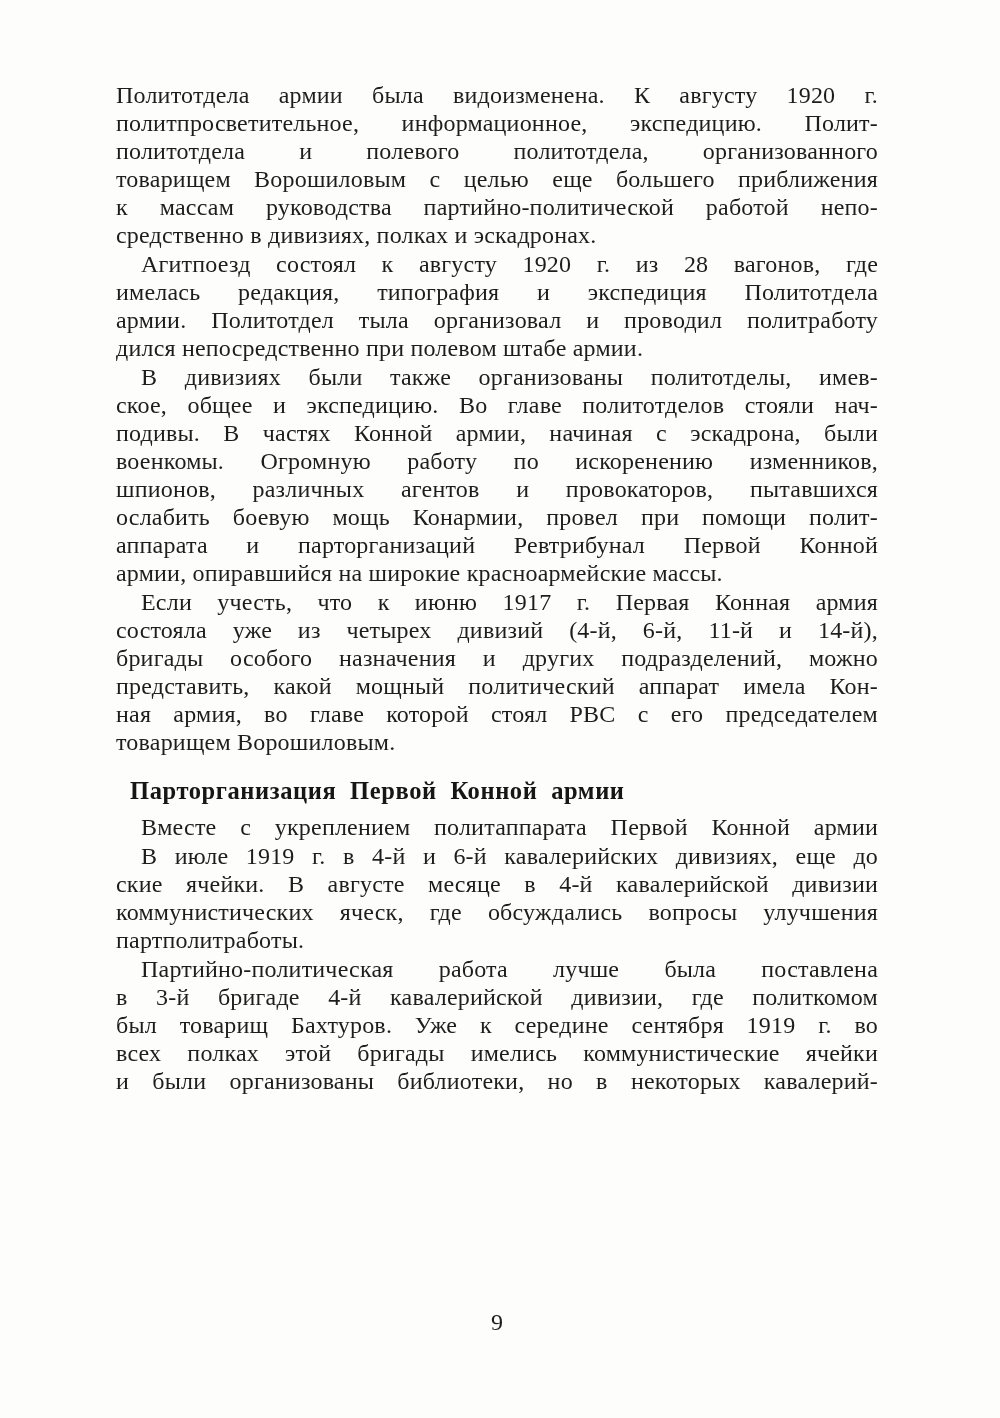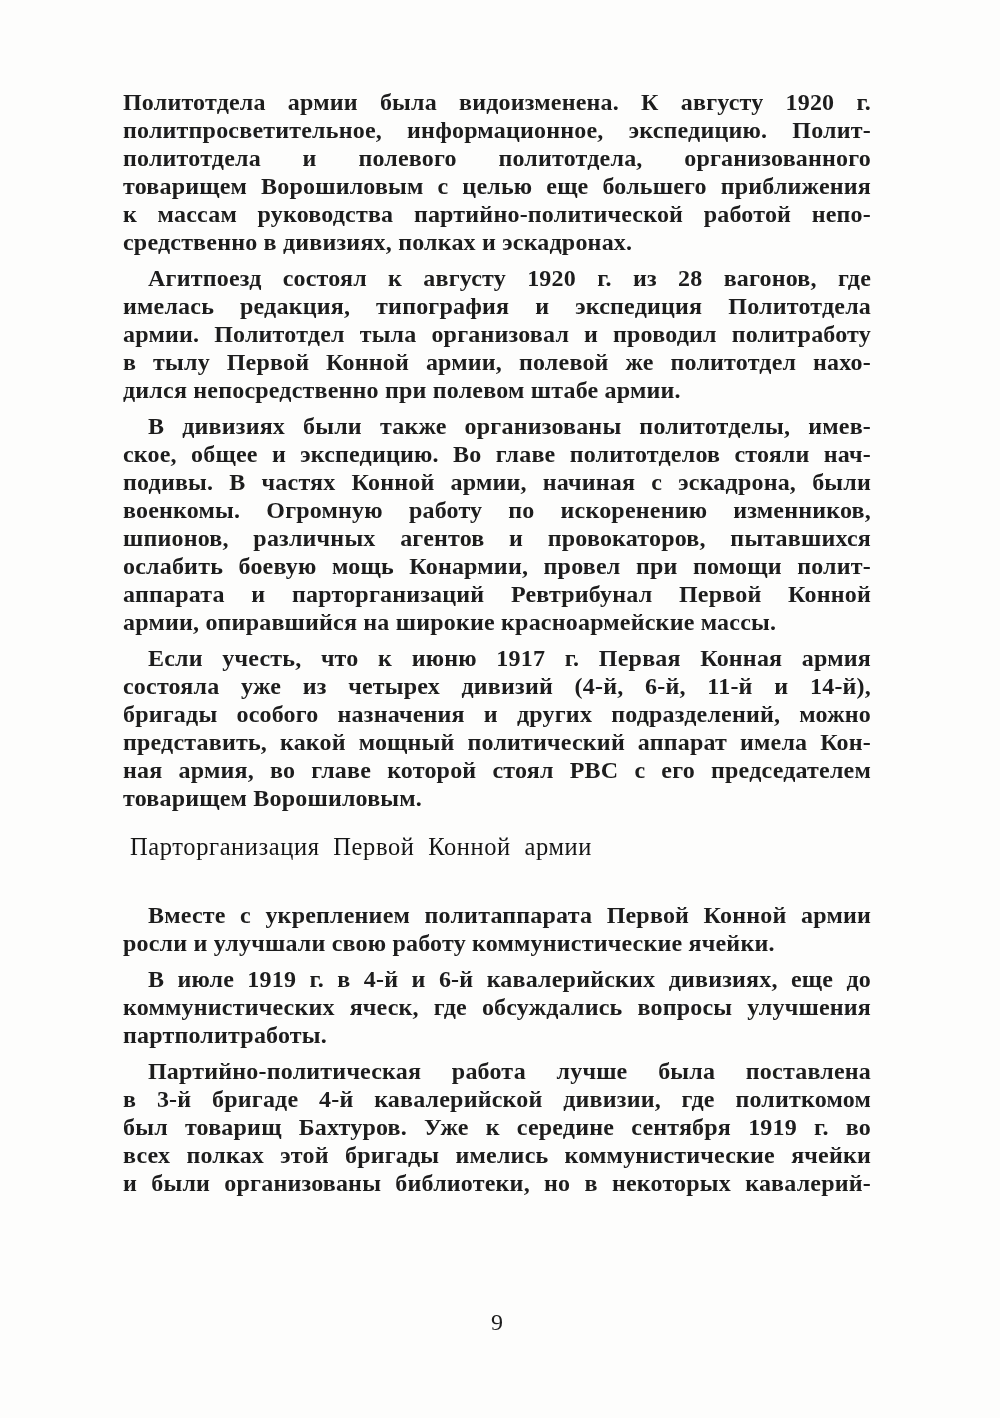--- a/index.html
+++ b/index.html
@@ -32,28 +32,27 @@
     letter-spacing: 0.2px;
   }
   .line.indent {
     text-indent: 25px;
   }
   .line.end {
     text-align-last: left;
     -moz-text-align-last: left;
   }
   .para {
-    margin: 8px;
-    font-weight: bold;
+    margin: 1px;
   }
   .heading {
     font-size: 24.5px;
     line-height: 28px;
-    font-weight: normal;
-    margin: 21px 0 40px 15px;
+    font-weight: bold;
+    margin: 21px 0 8px 15px;
     letter-spacing: 0.6px;
     word-spacing: 7px;
     color: #161616;
   }
   .page-number {
     position: absolute;
     left: 115px;
     top: 1308px;
     width: 764px;
     text-align: center;
@@ -74,21 +73,20 @@
       <div class="line">политотдела и полевого политотдела, организованного</div>
       <div class="line">товарищем Ворошиловым с целью еще большего приближения</div>
       <div class="line">к массам руководства партийно-политической работой непо-</div>
       <div class="line end">средственно в дивизиях, полках и эскадронах.</div>
     </div>
 
     <div class="para">
       <div class="line indent">Агитпоезд состоял к августу 1920 г. из 28 вагонов, где</div>
       <div class="line">имелась редакция, типография и экспедиция Политотдела</div>
       <div class="line">армии. Политотдел тыла организовал и проводил политработу</div>
-      <div class="line">в тылу Первой Конной армии, полевой же политотдел нахо-</div>
       <div class="line end">дился непосредственно при полевом штабе армии.</div>
     </div>
 
     <div class="para">
       <div class="line indent">В дивизиях были также организованы политотделы, имев-</div>
       <div class="line">ское, общее и экспедицию. Во главе политотделов стояли нач-</div>
       <div class="line">подивы. В частях Конной армии, начиная с эскадрона, были</div>
       <div class="line">военкомы. Огромную работу по искоренению изменников,</div>
       <div class="line">шпионов, различных агентов и провокаторов, пытавшихся</div>
       <div class="line">ослабить боевую мощь Конармии, провел при помощи полит-</div>
@@ -102,25 +100,25 @@
       <div class="line">бригады особого назначения и других подразделений, можно</div>
       <div class="line">представить, какой мощный политический аппарат имела Кон-</div>
       <div class="line">ная армия, во главе которой стоял РВС с его председателем</div>
       <div class="line end">товарищем Ворошиловым.</div>
     </div>
 
     <div class="heading">Парторганизация Первой Конной армии</div>
 
     <div class="para">
       <div class="line indent">Вместе с укреплением политаппарата Первой Конной армии</div>
-      <div class="line end">росли и улучшали свою работу коммунистические ячейки.</div>
     </div>
 
     <div class="para">
       <div class="line indent">В июле 1919 г. в 4-й и 6-й кавалерийских дивизиях, еще до</div>
+      <div class="line">ские ячейки. В августе месяце в 4-й кавалерийской дивизии</div>
       <div class="line">коммунистических яческ, где обсуждались вопросы улучшения</div>
       <div class="line end">партполитработы.</div>
     </div>
 
     <div class="para">
       <div class="line indent">Партийно-политическая работа лучше была поставлена</div>
       <div class="line">в 3-й бригаде 4-й кавалерийской дивизии, где политкомом</div>
       <div class="line">был товарищ Бахтуров. Уже к середине сентября 1919 г. во</div>
       <div class="line">всех полках этой бригады имелись коммунистические ячейки</div>
       <div class="line">и были организованы библиотеки, но в некоторых кавалерий-</div>

